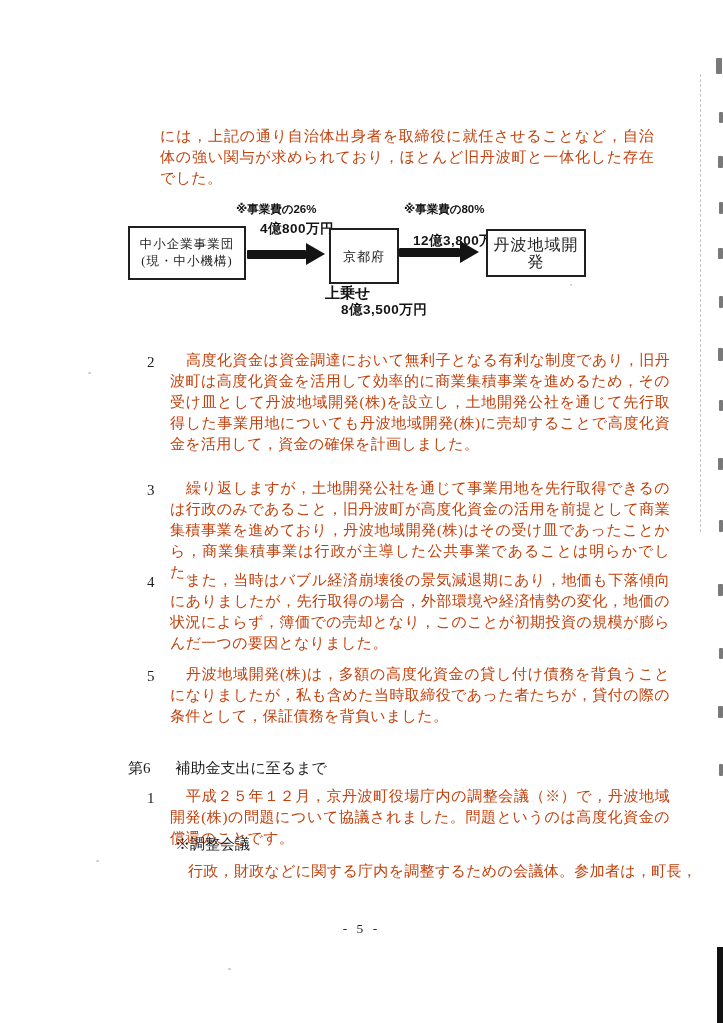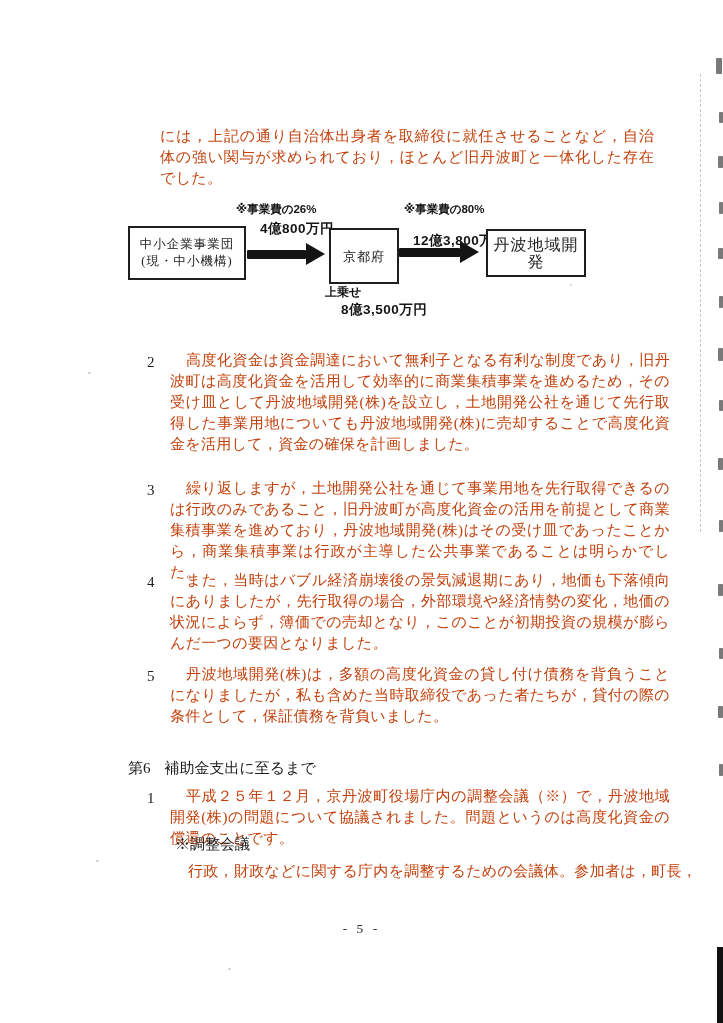--- a/index.html
+++ b/index.html
@@ -61,21 +61,21 @@
   .flow-arrow .shaft{flex:1;height:9px;background:#141414;border-radius:1px;}
   .flow-arrow .head{
     width:0;height:0;
     border-left:19px solid #141414;
     border-top:11px solid transparent;
     border-bottom:11px solid transparent;
   }
 
   
   .sec-head{position:absolute;left:128px;top:759px;font-size:15px;white-space:nowrap;}
-  .sec-head .ttl{margin-left:14px;font-family:Liberation Mono, monospace;}
+  .sec-head .ttl{margin-left:25px;font-family:Liberation Mono, monospace;}
   .sec-item{position:absolute;left:147px;top:786px;width:523px;}
   .note-label{position:absolute;left:175px;top:835px;font-size:15px;white-space:nowrap;}
   .note-text{position:absolute;left:188px;top:861px;width:466px;font-size:15px;white-space:nowrap;}
 
   
   .page-number{
     position:absolute;left:0;top:921px;width:723px;
     text-align:center;font-size:13.5px;letter-spacing:3px;color:#2a2a2a;
   }
 
@@ -122,21 +122,21 @@
 
     <div class="flow-arrow" style="left:399px;top:241px;width:80px;">
       <div class="shaft"></div>
       <div class="head"></div>
     </div>
 
     <div class="dg-box" style="left:486px;top:229px;width:96px;height:44px;font-size:16px;">
       <span>丹波地域開発</span>
     </div>
 
-    <div class="dg-label" style="left:325px;top:284px;font-size:12px;">上乗せ</div>
+    <div class="dg-label" style="left:325px;top:284px;font-size:15px;">上乗せ</div>
     <div class="dg-label dg-amount" style="left:325px;top:301px;">8億3,500万円</div>
   </div>
 
   <div class="para" style="top:350px;">
     <span class="pnum">2</span>
     <div class="ptext jp">高度化資金は資金調達において無利子となる有利な制度であり，旧丹波町は高度化資金を活用して効率的に商業集積事業を進めるため，その受け皿として丹波地域開発(株)を設立し，土地開発公社を通じて先行取得した事業用地についても丹波地域開発(株)に売却することで高度化資金を活用して，資金の確保を計画しました。</div>
   </div>
 
   <div class="para" style="top:478px;">
     <span class="pnum">3</span>

